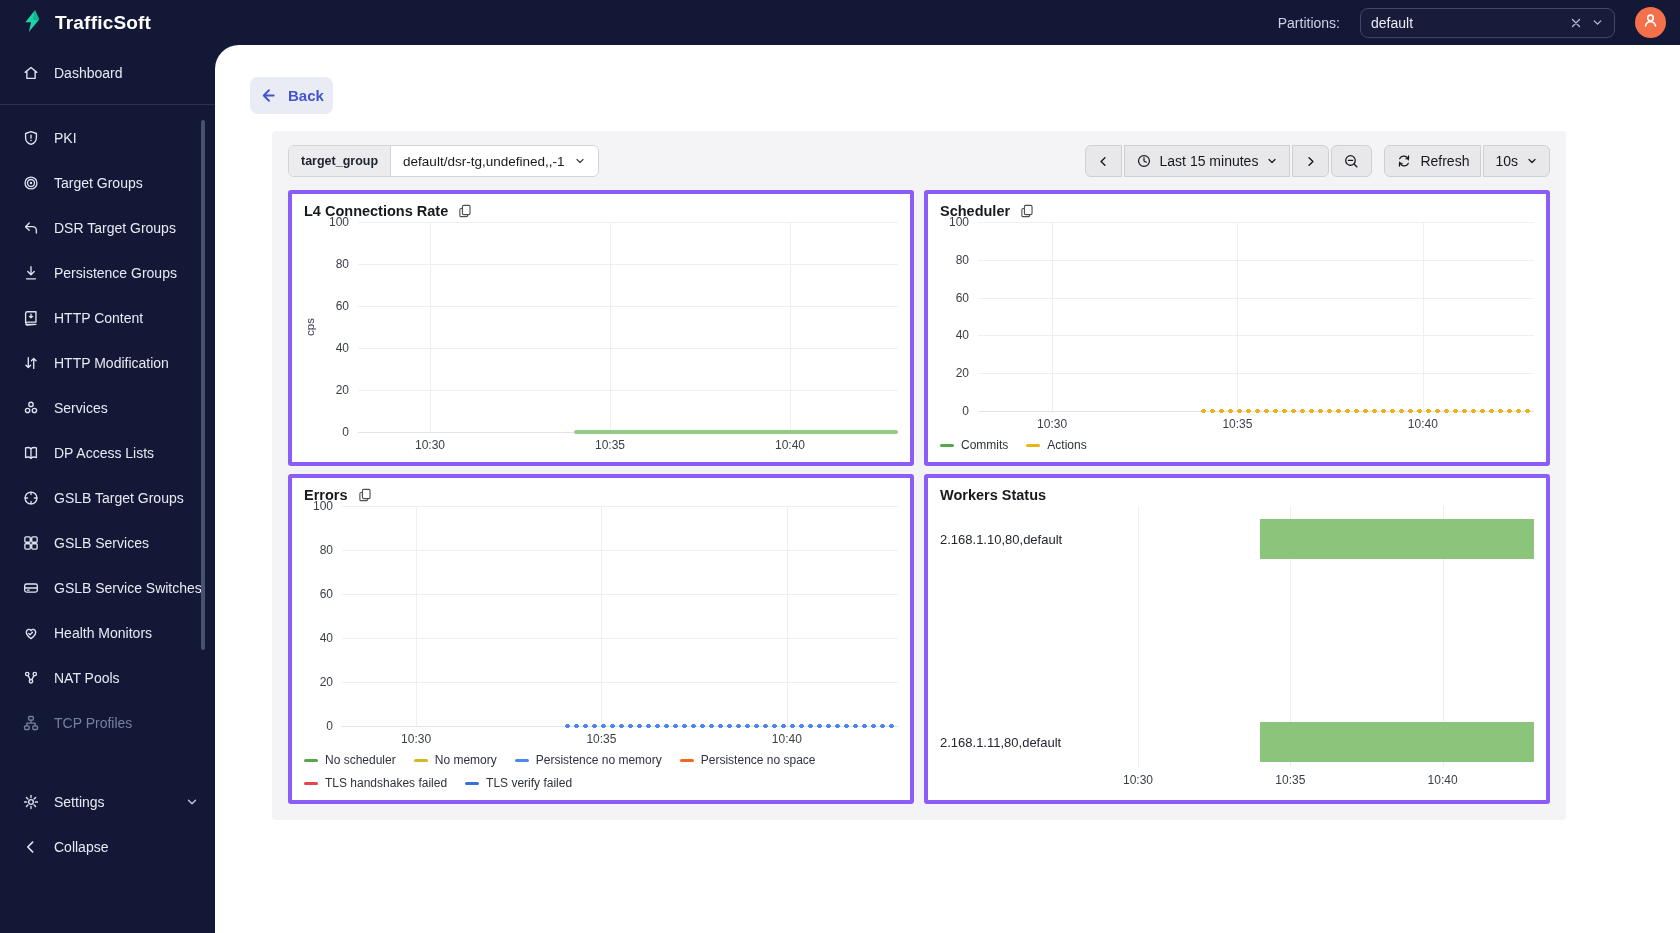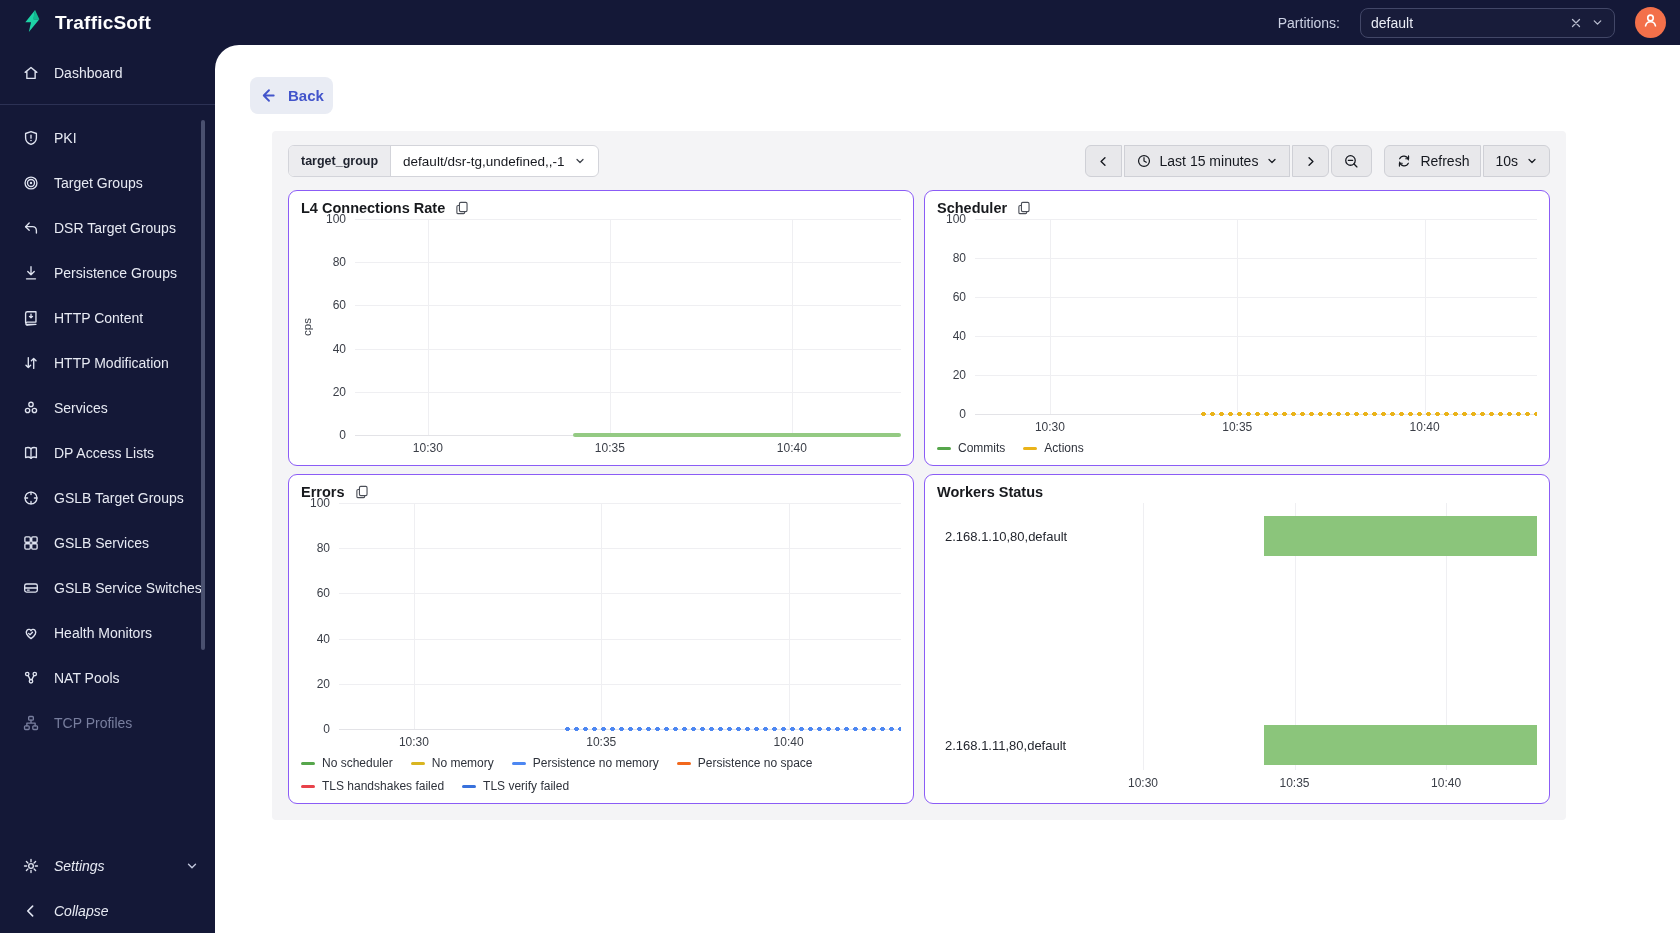--- a/index.html
+++ b/index.html
@@ -17,21 +17,21 @@
   .logo-text{font-size:19px;font-weight:700;color:#ffffff;letter-spacing:.2px;}
   .nav{flex:1;overflow:hidden;padding-top:5px;}
   .nav-item{height:45px;display:flex;align-items:center;gap:14px;padding-left:22px;font-size:14px;cursor:pointer;color:#e7eaf3;white-space:nowrap;}
   .nav-item .icon{width:18px;height:18px;flex:none;color:#dfe3f0;}
   .nav-item .icon svg{display:block;}
   .nav-item.muted{color:#787e9e;}
   .nav-item.muted .icon{color:#787e9e;}
   .nav-item .trail{margin-left:auto;margin-right:16px;color:#c3c8dd;display:flex;}
   .divider{height:1px;background:#2c3154;margin:9px 0 0 0;}
   .nav-group{margin-top:10px;}
-  .sidebar-bottom{flex:none;font-style:italic;}
+  .sidebar-bottom{flex:none;padding-bottom:64px;}
   .sidebar-scroll{position:absolute;right:10px;top:120px;width:4px;height:530px;border-radius:2px;background:#4a506f;cursor:pointer;}
 
   
   .main-col{flex:1;display:flex;flex-direction:column;min-width:0;}
   .topbar{height:45px;flex:none;display:flex;align-items:center;justify-content:flex-end;gap:20px;padding-right:14px;background:#141837;}
   .partitions-label{color:#ccd1e4;font-size:14px;}
   .partition-select{width:233px;height:28px;border:1px solid #424767;border-radius:8px;display:flex;align-items:center;padding:0 10px;gap:8px;color:#e9ecf5;font-size:14px;background:rgba(255,255,255,.02);cursor:pointer;}
   .partition-select .val{flex:1;}
   .select-x{color:#b9bdcf;display:flex;cursor:pointer;}
   .select-chev{color:#b9bdcf;display:flex;}
@@ -54,21 +54,21 @@
   .ctl-btn{height:32px;box-sizing:border-box;background:#e8e8eb;border:1px solid #cfd0d6;display:flex;align-items:center;gap:8px;padding:0 11px;font-size:14px;font-weight:500;color:#15181f;cursor:pointer;border-radius:0;font-family:inherit;}
   .btn-group .ctl-btn:first-child{border-radius:6px 0 0 6px;}
   .btn-group .ctl-btn:last-child{border-radius:0 6px 6px 0;}
   .btn-group .ctl-btn:only-child{border-radius:6px;}
   .gap12{width:12px;flex:none;}
   .gap2{width:2px;flex:none;}
   .ctl-btn .icon{display:flex;color:#15181f;}
 
   
   .grid{display:grid;grid-template-columns:626px 626px;grid-template-rows:276px 330px;gap:8px 10px;}
-  .panel{background:#fff;border:1px solid #8b5cf6;border-radius:9px;padding:8px 12px 6px 10px;display:flex;flex-direction:column;box-sizing:border-box;min-width:0;}
+  .panel{background:#fff;border:4px solid #8b5cf6;border-radius:3px;padding:8px 12px 6px 10px;display:flex;flex-direction:column;box-sizing:border-box;min-width:0;}
   .panel-head{display:flex;align-items:center;gap:9px;margin:1px 0 3px 2px;flex:none;}
   .panel-head h3{margin:0;font-size:14.5px;font-weight:700;color:#17191d;}
   .copy-btn{color:#4b4f58;cursor:pointer;display:flex;}
 
   .chart-body{flex:1;display:flex;flex-direction:column;min-height:0;}
   .plot-row{flex:1;display:flex;min-height:0;}
   .ylab{width:16px;flex:none;display:flex;align-items:center;justify-content:center;font-size:11.5px;color:#3a3e47;}
   .ylab span{transform:rotate(-90deg);white-space:nowrap;display:block;}
   .yaxis{width:40px;flex:none;position:relative;font-size:12px;color:#3a3e47;}
   .ytick{position:absolute;right:9px;transform:translateY(-50%);}
@@ -80,21 +80,21 @@
   .series-line{position:absolute;}
   .series-solid{height:4px;border-radius:2px;}
   .series-dotted{height:6px;background-repeat:repeat-x;background-size:9px 6px;background-position:0 center;}
   .xspace{height:24px;flex:none;}
   .legend{display:flex;flex-wrap:wrap;gap:2px 18px;padding:0 2px;font-size:12px;color:#2e323b;line-height:21px;flex:none;}
   .legend-item{display:flex;align-items:center;gap:7px;cursor:pointer;}
   .legend-swatch{width:14px;height:3.5px;border-radius:2px;flex:none;}
 
   
   .wrow{flex:1;display:flex;min-height:0;}
-  .wcats{width:200px;flex:none;position:relative;font-size:13px;color:#23262e;margin-left:8px;}
+  .wcats{width:200px;flex:none;position:relative;font-size:13px;color:#23262e;}
   .wcat{position:absolute;left:2px;white-space:nowrap;}
   .wplot{flex:1;position:relative;}
   .wbar{position:absolute;height:40px;}
   .wspace{height:27px;flex:none;}
 </style>
 </head>
 <body>
 
 <div class="app">
 

